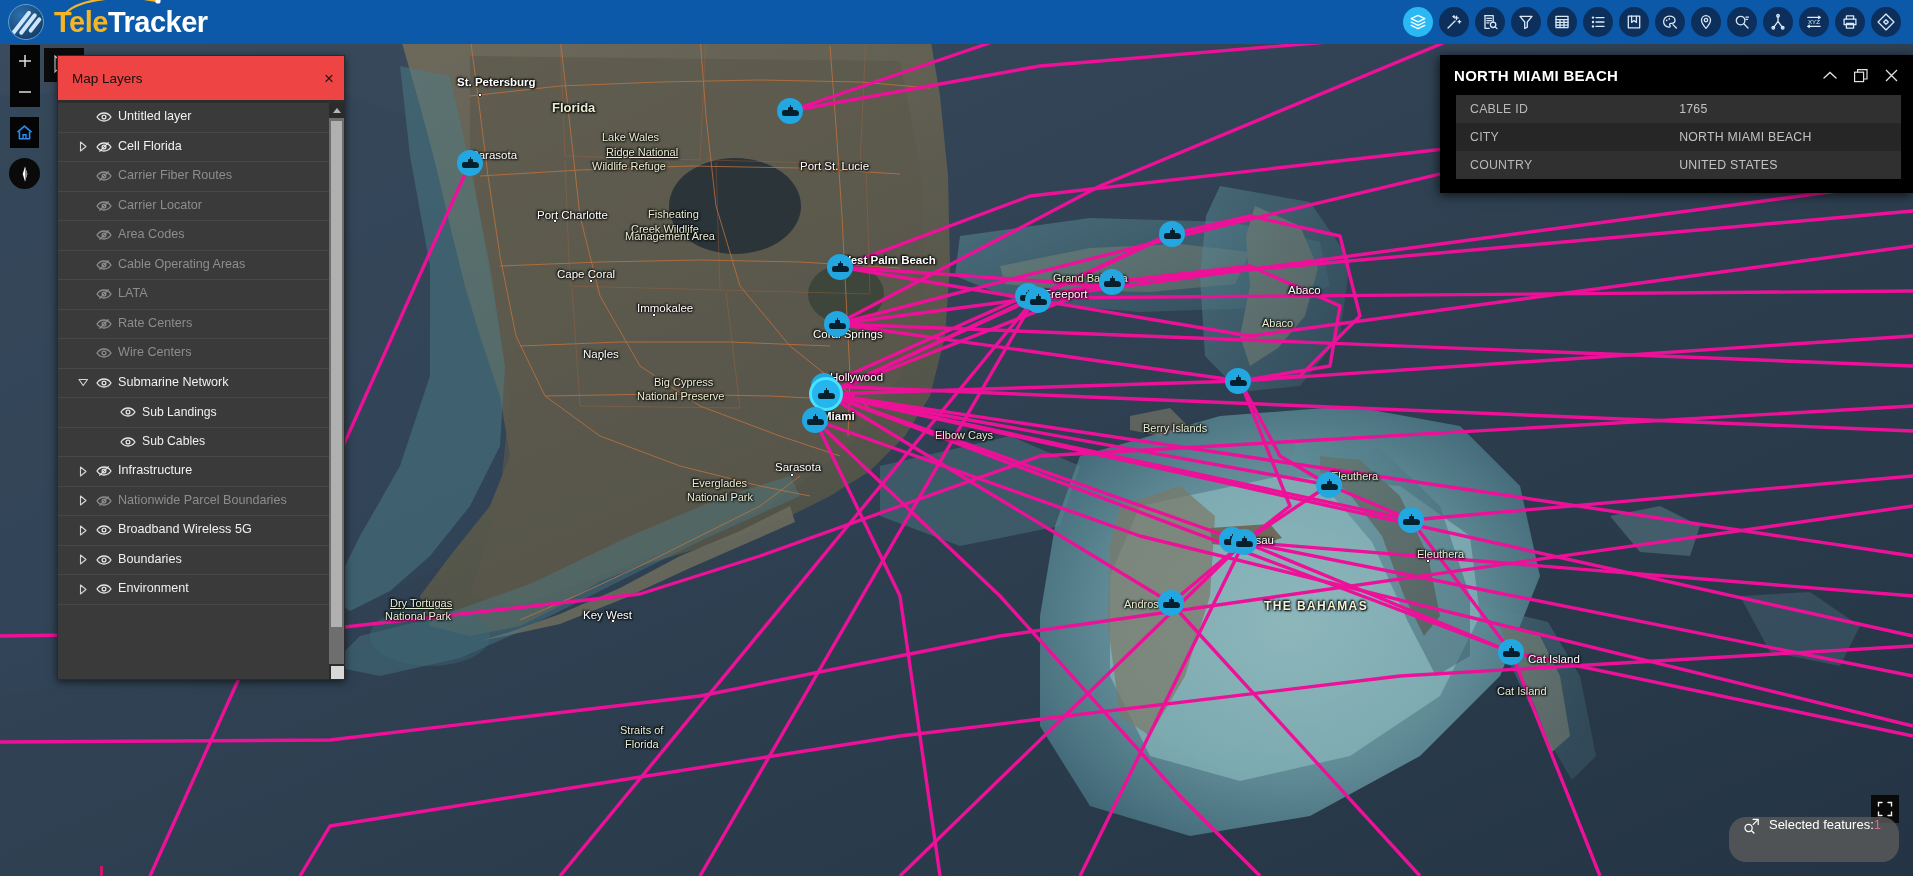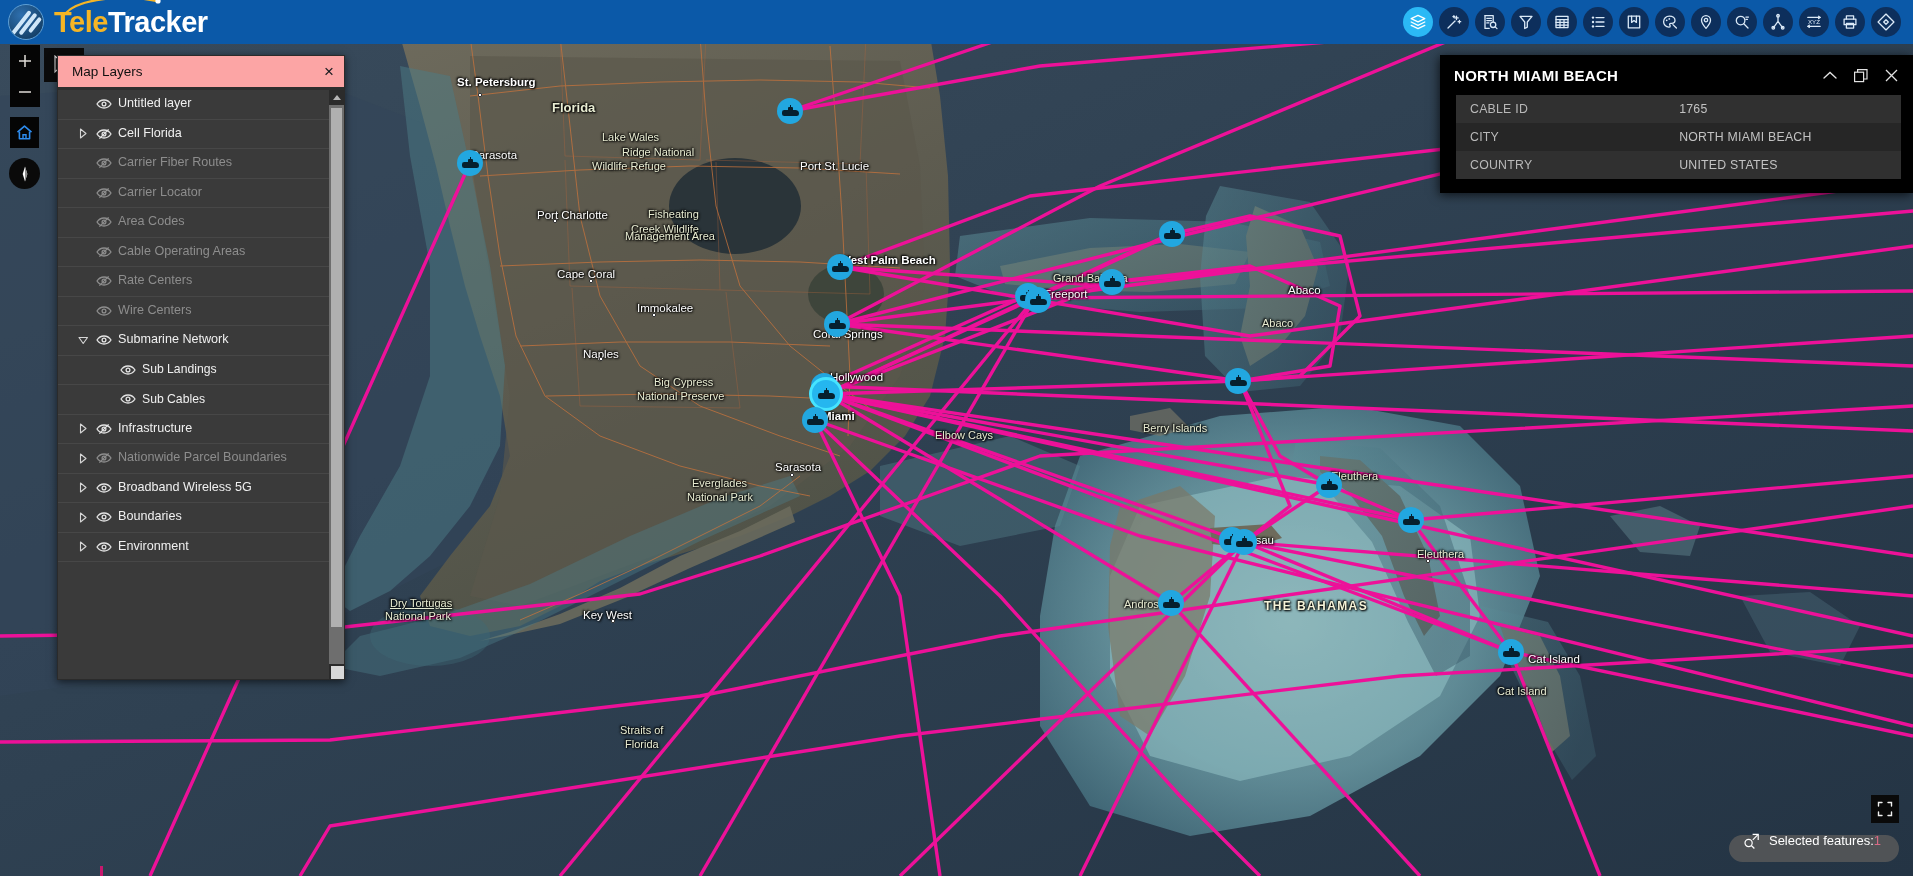--- a/index.html
+++ b/index.html
@@ -120,21 +120,21 @@
   
   #layers {
     position: absolute; left: 57px; top: 55px; width: 288px; height: 625px;
     z-index: 50;
     background: #3a3a3a;
     box-shadow: 0 2px 8px rgba(0,0,0,.6);
     display: flex; flex-direction: column;
     border: 1px solid #2b2b2b;
   }
   #layers-head {
-    height: 31px; background: #fca5a5; color: #14181c;
+    height: 44px; background: #ef4444; color: #14181c;
     display: flex; align-items: center; justify-content: space-between;
     padding: 0 10px 0 14px; flex: none; gap: 27px;
   }
   #layers-title { font-size: 13.5px; font-weight: 500; color: #111; }
   #layers-close { font-size: 17px; color: #15191d; cursor: pointer; line-height: 1; font-weight: 300; }
   #layers-body {
     flex: 1; position: relative; overflow: hidden;
     background: #3a3a3a; border-top: 3px solid #2e2e2e;
   }
   #layers-list { position: absolute; inset: 0 15px 0 0; overflow: hidden; }
@@ -212,22 +212,22 @@
   }
   #attr-table tr:nth-child(odd) td { background: #303030; }
   #attr-table tr:nth-child(even) td { background: #262626; }
   #attr-table td.k { width: 47%; }
   #attr-table td.v { color: #c2c2c2; }
 
   
   #selbadge {
     position: absolute; right: 14px; bottom: 14px; z-index: 45;
     background: rgba(90,90,90,.82);
-    border-radius: 17px; height: 27px;
-    display: flex; align-items: center; gap: 8px;
+    border-radius: 17px; height: 45px;
+    display: flex; align-items: flex-start; gap: 8px;
     padding: 0 18px 16px 14px; cursor: pointer;
   }
   #selbadge .txt { color: #ffffff; font-size: 13px; }
   #selbadge .txt b { color: #d86a86; font-weight: normal; }
   #expandbtn {
     position: absolute; right: 14px; bottom: 53px; z-index: 45;
     width: 28px; height: 28px; background: #0a0a0a;
     display: flex; align-items: center; justify-content: center; cursor: pointer;
   }
   #bottom-bar {
@@ -521,21 +521,21 @@
         <path d="M300,840 L330,790 L520,760 L900,700 L1400,640 L1913,610"></path>
         <path d="M1112,246 L1913,175"></path>
         <path d="M1238,345 L1913,300"></path>
       </g>
     </svg>
 
     <div id="map-labels">
         <div class="lbl city big" style="left: 457px; top: 40px;">St. Petersburg</div>
         <div class="lbl big park" style="left: 552px; top: 64px;">Florida</div>
         <div class="lbl park" style="left: 602px; top: 95px;">Lake Wales</div>
-        <div class="lbl park" style="left: 622px; top: 110px;">Ridge National</div>
+        <div class="lbl park" style="left: 606px; top: 110px; text-decoration: underline;">Ridge National</div>
         <div class="lbl park" style="left: 592px; top: 124px;">Wildlife Refuge</div>
         <div class="lbl city" style="left: 800px; top: 124px;">Port St. Lucie</div>
         <div class="lbl city" style="left: 471px; top: 113px;">Sarasota</div>
         <div class="lbl city" style="left: 537px; top: 173px;">Port Charlotte</div>
         <div class="lbl park" style="left: 648px; top: 172px;">Fisheating</div>
         <div class="lbl park" style="left: 631px; top: 187px;">Creek Wildlife</div>
         <div class="lbl park" style="left: 625px; top: 194px;">Management Area</div>
         <div class="lbl city" style="left: 557px; top: 232px;">Cape Coral</div>
         <div class="lbl city" style="left: 637px; top: 266px;">Immokalee</div>
         <div class="lbl city" style="left: 583px; top: 312px;">Naples</div>
@@ -821,20 +821,31 @@
           </div>
           <div class="lrow dim">
             <span class="caret none"></span>
             <span class="eye">
               <svg width="16" height="12" viewBox="0 0 16 12">
                 <path class="ep" d="M1 6s2.6-4 7-4 7 4 7 4-2.6 4-7 4-7-4-7-4z"></path>
                 <circle class="ep" cx="8" cy="6" r="1.9"></circle>
                 <path class="ep" d="M3.4 10.6 12.6 1.4"></path>
               </svg>
             </span>
+            <span class="lname">LATA</span>
+          </div>
+          <div class="lrow dim">
+            <span class="caret none"></span>
+            <span class="eye">
+              <svg width="16" height="12" viewBox="0 0 16 12">
+                <path class="ep" d="M1 6s2.6-4 7-4 7 4 7 4-2.6 4-7 4-7-4-7-4z"></path>
+                <circle class="ep" cx="8" cy="6" r="1.9"></circle>
+                <path class="ep" d="M3.4 10.6 12.6 1.4"></path>
+              </svg>
+            </span>
             <span class="lname">Rate Centers</span>
           </div>
           <div class="lrow dim">
             <span class="caret none"></span>
             <span class="eye">
               <svg width="16" height="12" viewBox="0 0 16 12">
                 <path class="ep" d="M1 6s2.6-4 7-4 7 4 7 4-2.6 4-7 4-7-4-7-4z"></path>
                 <circle class="ep" cx="8" cy="6" r="1.9"></circle>
               </svg>
             </span>

